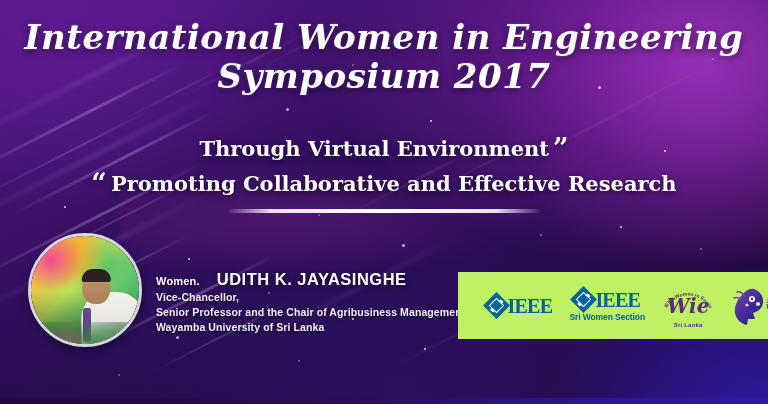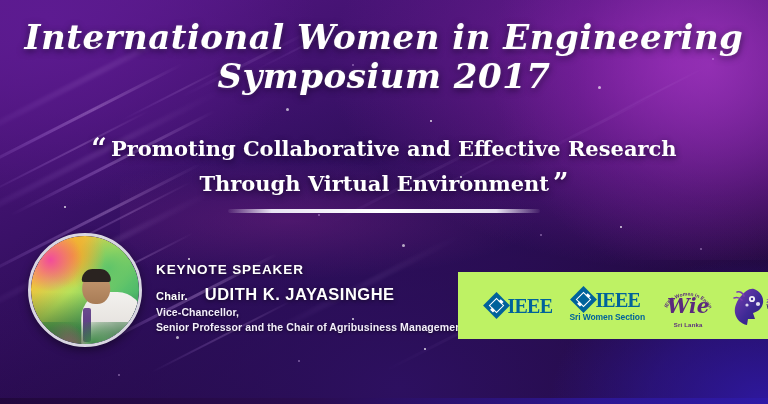--- a/index.html
+++ b/index.html
@@ -407,49 +407,49 @@
     <div class="sp" style="left:460px; top:176px;"></div>
   </div>
 
   <div class="title-wrap">
     <div class="title-line l1">International Women in Engineering</div>
     <div class="title-line l2">Symposium 2017</div>
   </div>
 
   <div class="quote-wrap">
     <div class="quote-line">
+      <span>Through Virtual Environment</span><span class="qmark close">”</span>
+    </div>
+    <div class="quote-line">
       <span class="qmark open">“</span><span>Promoting Collaborative and Effective Research</span>
-    </div>
-    <div class="quote-line">
-      <span>Through Virtual Environment</span><span class="qmark close">”</span>
     </div>
     <div class="rule"></div>
   </div>
 
   <div class="photo">
     <div class="photo-inner">
       <div class="ph-bg"></div>
       <div class="ph-darken"></div>
       <div class="ph-body"></div>
       <div class="ph-tie"></div>
       <div class="ph-head"></div>
       <div class="ph-glasses"></div>
       <div class="ph-hair"></div>
       <div class="ph-plants"></div>
     </div>
   </div>
 
   <div class="speaker">
-    <div class="kicker">KEYNOTE SPEAKER</div>
     <div class="name-row">
-      <span class="name-pre">Chair.</span><span class="name-main">UDITH K. JAYASINGHE</span>
+      <span class="name-pre">Women.</span><span class="name-main">UDITH K. JAYASINGHE</span>
     </div>
     <div class="aff">
       <div>Vice-Chancellor,</div>
       <div>Senior Professor and the Chair of Agribusiness Management,</div>
+      <div>Wayamba University of Sri Lanka</div>
     </div>
   </div>
 
   <div class="logo-panel">
 
     <div class="logo">
       <div class="ieee-lock">
         <span class="ieee-dia">
             <span class="ieee-dia-in"></span>
           </span>

